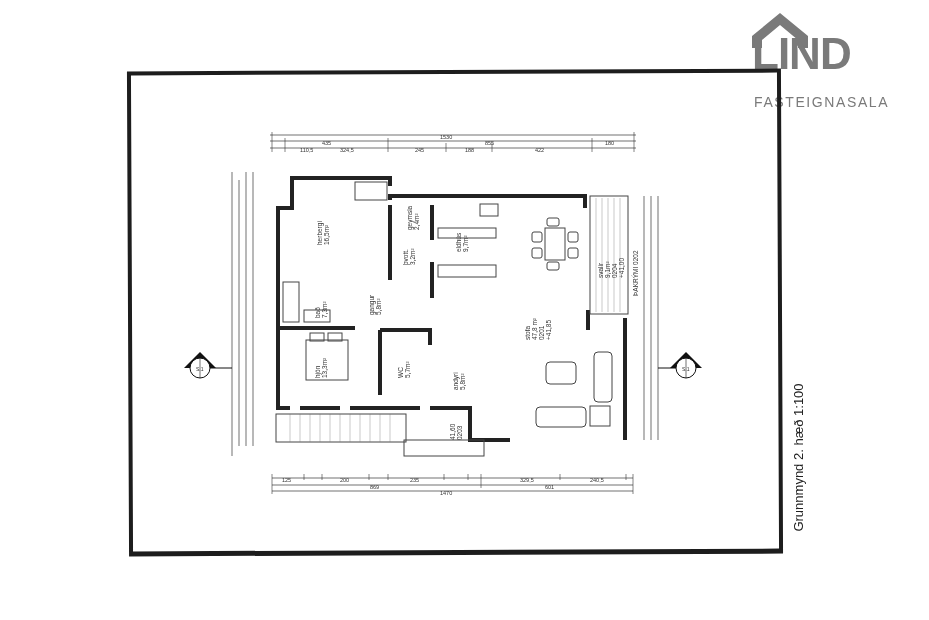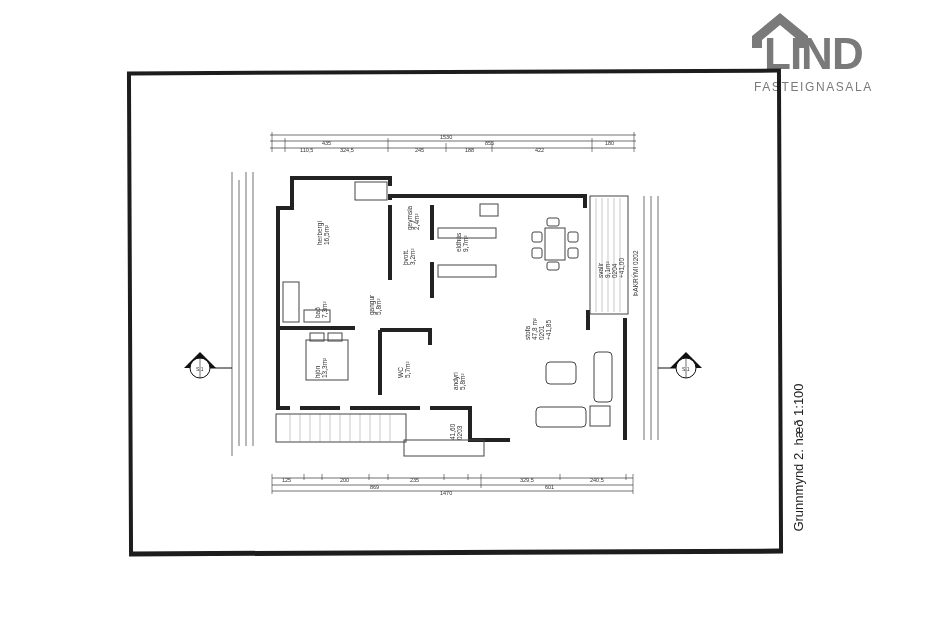--- a/index.html
+++ b/index.html
@@ -1,19 +1,19 @@
 <!DOCTYPE html>
 <html><head>
 <meta charset="utf-8">
 <style>
   html,body{margin:0;padding:0;background:#fff;}
   body{width:929px;height:620px;position:relative;overflow:hidden;font-family:"Liberation Sans",sans-serif;}
   .logo{position:absolute;left:752px;top:10px;width:145px;height:90px;}
-  .logo-word{position:absolute;left:0;top:22px;font-family:"Liberation Sans",sans-serif;font-weight:bold;font-size:44px;letter-spacing:-1px;color:#7a7a7a;line-height:44px;margin-left:12px;}
-  .logo-sub{position:absolute;left:2px;top:70px;font-size:12px;letter-spacing:1.6px;color:#7a7a7a;}
+  .logo-word{position:absolute;left:0;top:22px;font-family:"Liberation Sans",sans-serif;font-weight:bold;font-size:44px;letter-spacing:-1px;color:#7a7a7a;line-height:44px;}
+  .logo-sub{position:absolute;left:2px;top:84px;font-size:14px;letter-spacing:1.6px;color:#7a7a7a;}
   .logo-roof{position:absolute;left:0;top:0;}
   .sheet{position:absolute;left:128px;top:70px;width:646px;height:476px;border:4px solid #1d1d1d;border-bottom-width:5px;transform:rotate(-0.25deg);}
   .title-vert{position:absolute;left:778px;top:380px;width:30px;height:160px;}
   .title-vert span{position:absolute;left:-60px;top:70px;width:160px;transform:rotate(-90deg);font-size:13px;color:#222;white-space:nowrap;text-align:center;}
   svg.plan{position:absolute;left:0;top:0;}
   .lbl{font-family:"Liberation Sans",sans-serif;fill:#333;}
 </style>
 </head>
 <body>
 

